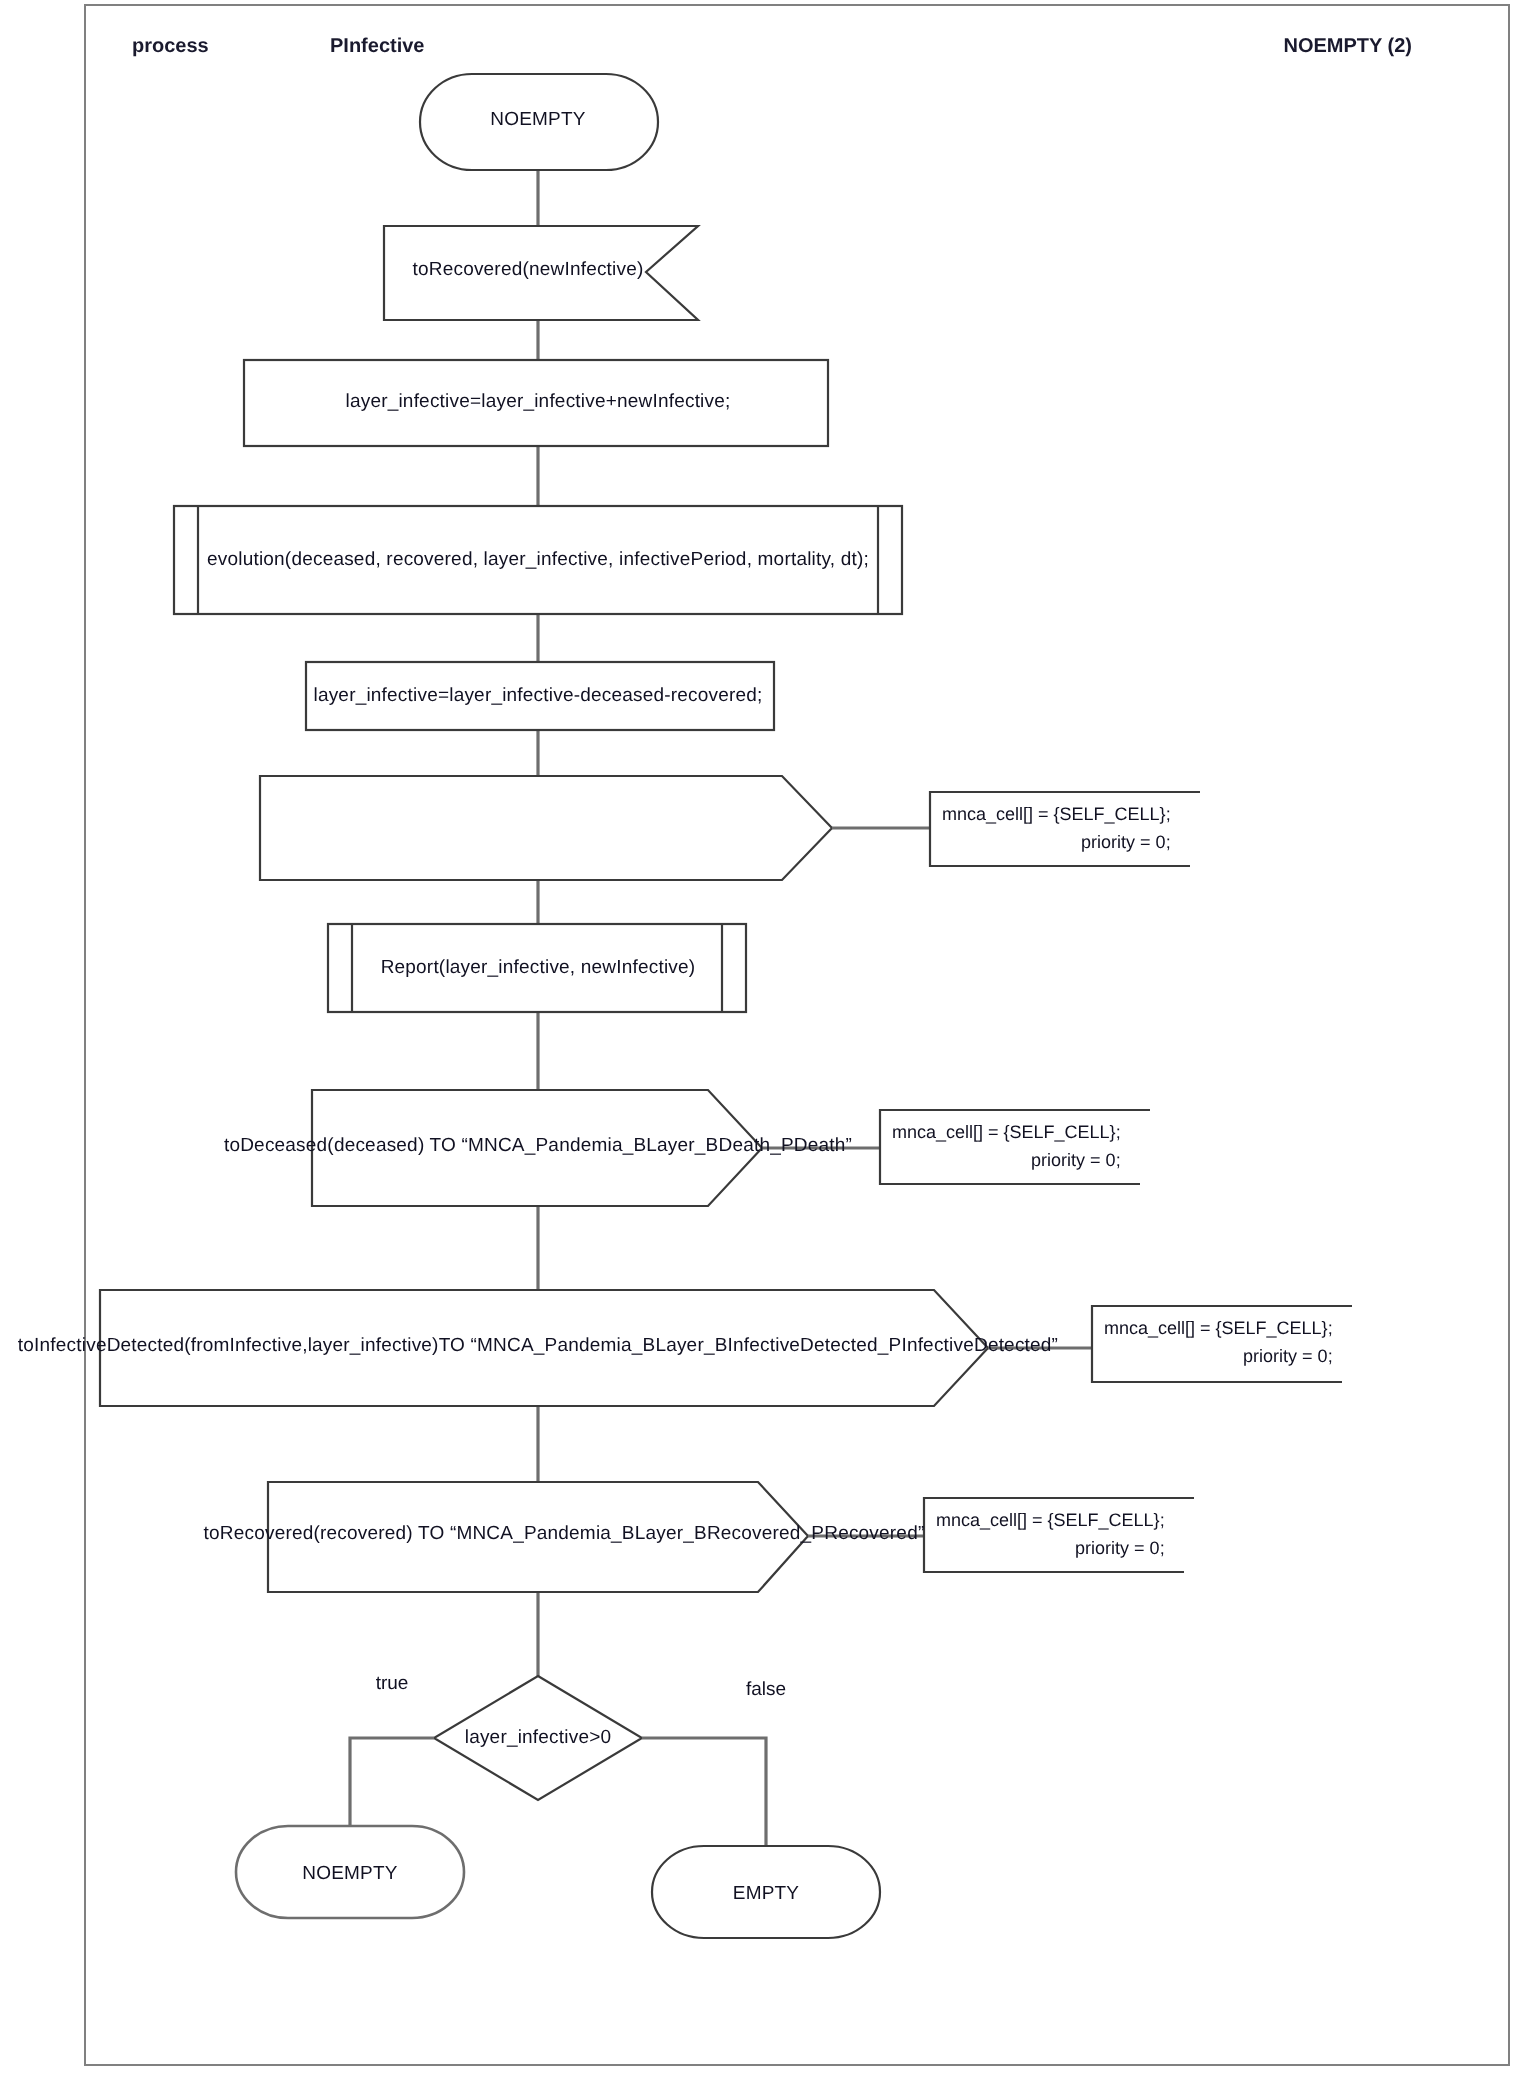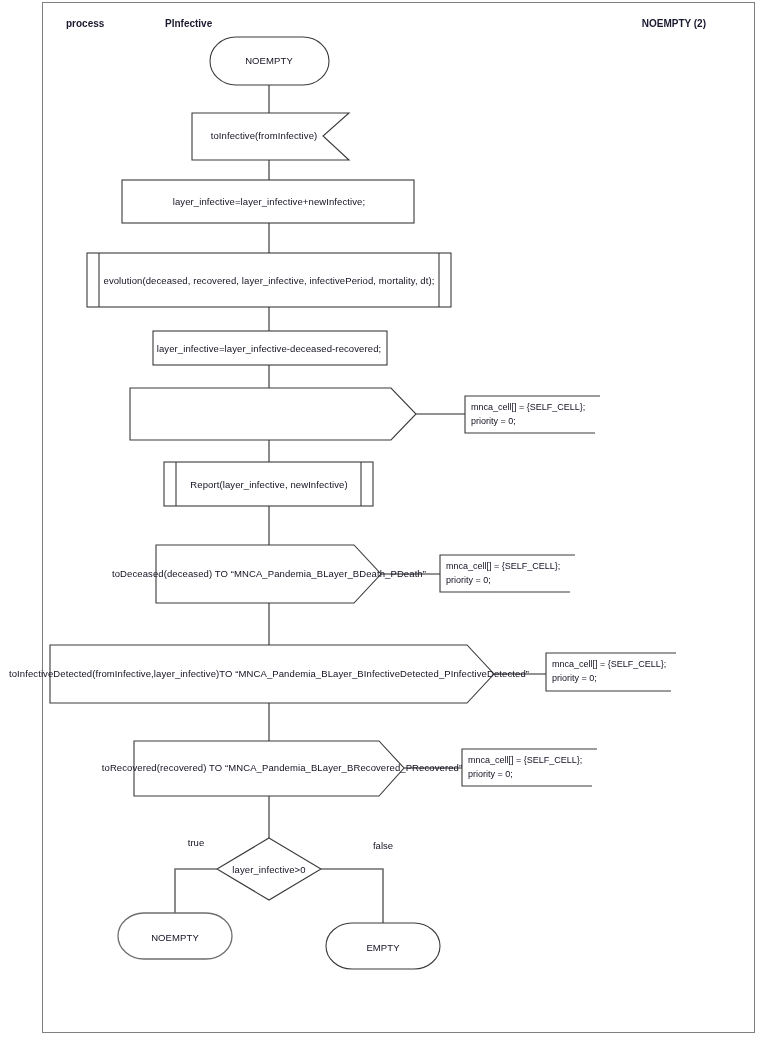--- a/index.html
+++ b/index.html
@@ -11,20 +11,21 @@
   body {
     font-family: "Liberation Sans", sans-serif;
     -webkit-font-smoothing: antialiased;
   }
   #page {
     position: relative;
     width: 760px;
     height: 1047px;
     background: #ffffff;
     overflow: hidden;
+    text-align: right;
   }
   
   #frame {
     position: absolute;
     left: 42px;
     top: 2px;
     width: 713px;
     height: 1031px;
     border: 1px solid #808080;
     box-sizing: border-box;
@@ -158,21 +159,21 @@
     <path class="shape" d="M 352,923 L 414,923 A 26,23 0 0 1 414,969 L 352,969 A 26,23 0 0 1 352,923 Z"></path>
 
     <polyline class="shape" points="600,396 465,396 465,433 595,433"></polyline>
     <polyline class="shape" points="575,555 440,555 440,592 570,592"></polyline>
     <polyline class="shape" points="676,653 546,653 546,691 671,691"></polyline>
     <polyline class="shape" points="597,749 462,749 462,786 592,786"></polyline>
   </svg>
 
   <div class="lbl c" style="left:269px; top:60px;">NOEMPTY</div>
 
-  <div class="lbl c" style="left:264px; top:135px;">toInfective(fromInfective)</div>
+  <div class="lbl c" style="left:264px; top:135px;">toRecovered(newInfective)</div>
 
   <div class="lbl c" style="left:269px; top:201px;">layer_infective=layer_infective+newInfective;</div>
 
   <div class="lbl c" style="left:269px; top:280px;">evolution(deceased, recovered, layer_infective, infectivePeriod, mortality, dt);</div>
 
   <div class="lbl c" style="left:269px; top:348px;">layer_infective=layer_infective-deceased-recovered;</div>
 
 
   <div class="lbl c" style="left:269px; top:484px;">Report(layer_infective, newInfective)</div>
 

